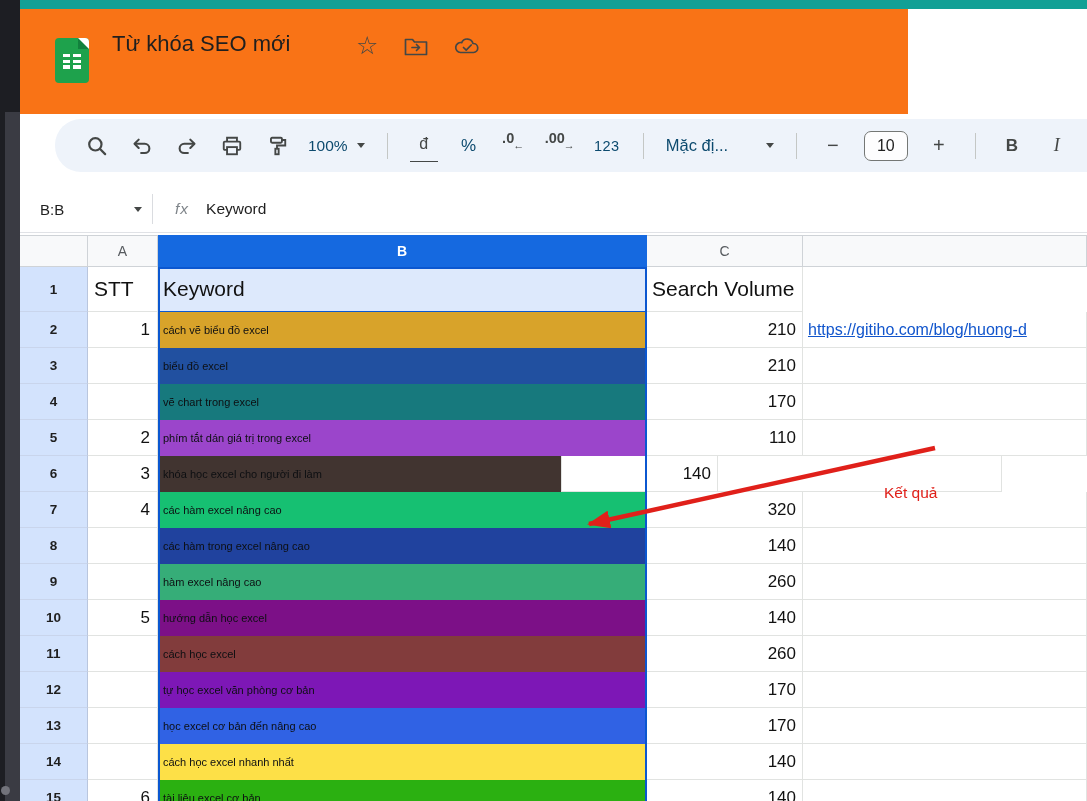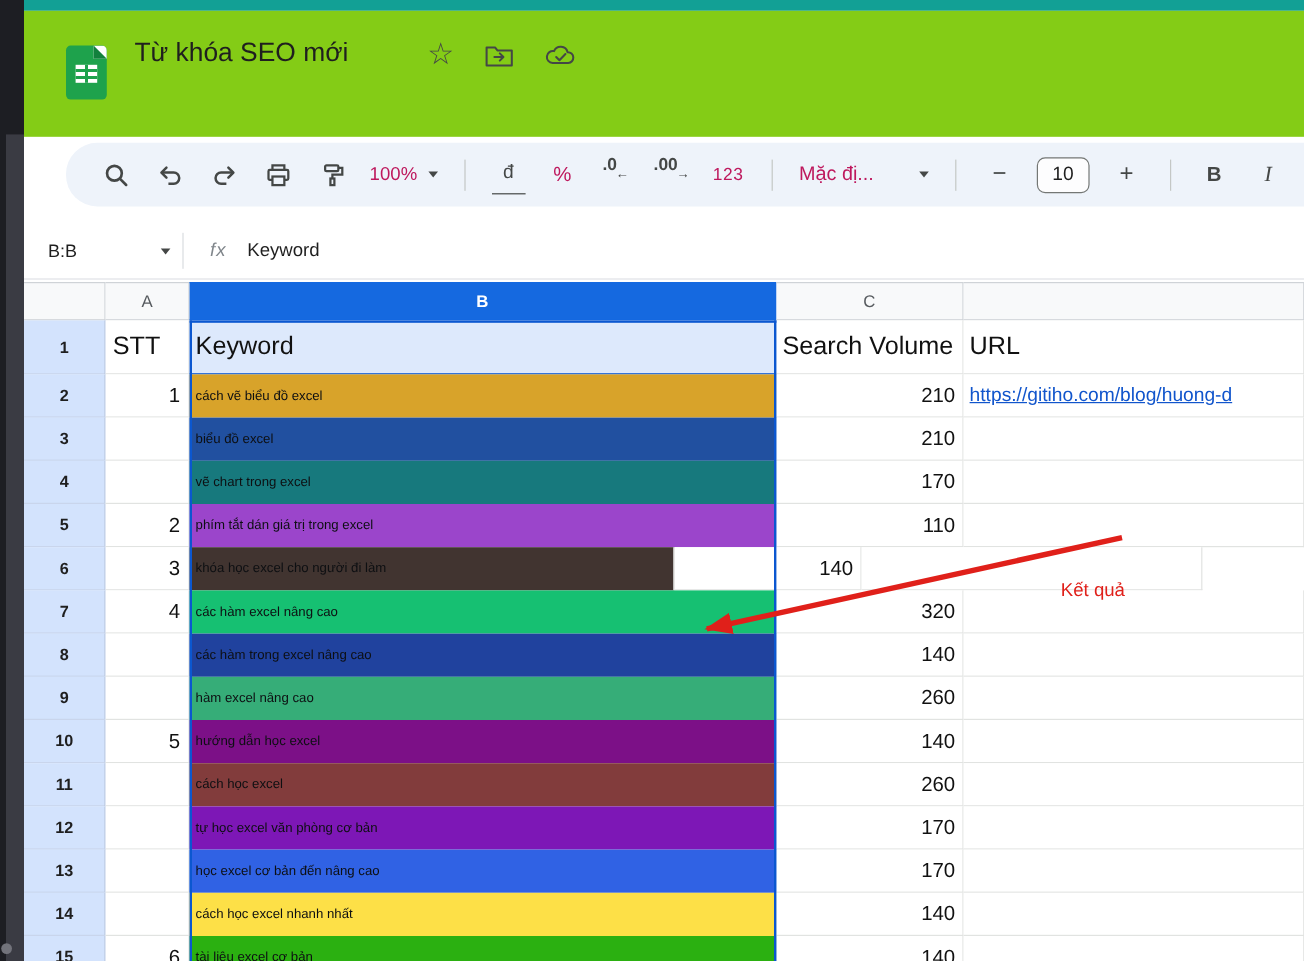--- a/index.html
+++ b/index.html
@@ -6,40 +6,40 @@
   html,body { width:1087px; height:801px; overflow:hidden; }
   body { font-family:"Liberation Sans","DejaVu Sans",sans-serif; background:#fff; position:relative; color:#1f1f1f; }
 
   
   .side-strip { position:absolute; left:0; top:0; width:20px; height:801px; background:#1d1e23; z-index:5; }
   .side-strip-inner { position:absolute; left:5px; top:112px; width:15px; height:689px; background:#3a3b43; }
   .side-strip-dot { position:absolute; left:1px; top:786px; width:9px; height:9px; border-radius:50%; background:#72737b; }
   .topbar { position:absolute; left:20px; top:0; width:1067px; height:9px; background:#12a095; }
 
   
-  .app-header { position:absolute; left:20px; top:9px; width:1067px; height:105px; background:#84cc16; }
+  .app-header { position:absolute; left:20px; top:9px; width:888px; height:105px; background:#f97316; }
   .logo { position:absolute; left:35px; top:29px; width:34px; height:45px; background:#1ea24c; border-radius:4px; overflow:hidden; }
   .logo-fold { position:absolute; top:0; right:0; width:11px; height:11px; background:#fff; }
   .logo-fold::after { content:""; position:absolute; left:0; top:0; width:0; height:0; border-bottom:11px solid #12813d; border-right:11px solid transparent; }
   .logo-grid { position:absolute; left:8px; top:16px; width:18px; height:15px;
     background:
       linear-gradient(to right, transparent 0 7.5px, #1ea24c 7.5px 10.5px, transparent 10.5px),
       linear-gradient(to bottom, transparent 0 3.5px, #1ea24c 3.5px 6px, transparent 6px 9px, #1ea24c 9px 11.5px, transparent 11.5px),
       #fff; }
   .doc-title { position:absolute; left:92px; top:22px; font-size:22px; color:#1f1f1f; }
   .title-icons { position:absolute; left:336px; top:24px; display:flex; gap:26px; align-items:center; color:#444746; }
   .star-glyph { font-size:25px; line-height:1; color:#444746; }
   .menu-bar { position:absolute; left:98px; top:60px; display:flex; gap:32px; font-size:16.5px; color:#1f1f1f; }
   .menu-item { cursor:default; }
 
   
   .toolbar { position:absolute; left:55px; top:119px; width:1032px; height:53px; background:#eef3fa; border-radius:26px 0 0 26px; display:flex; align-items:center; padding-left:28px; gap:17px; overflow:hidden; z-index:2; }
   .tb-btn { min-width:28px; height:32px; display:flex; align-items:center; justify-content:center; color:#444746; flex:none; }
   .tb-sep { width:1px; height:26px; background:#c4c7c5; margin:0 5px; flex:none; }
-  .tb-text { font-size:15.5px; color:#be185d; }
+  .tb-text { font-size:15.5px; color:#0c4a6e; }
   .caret { width:0; height:0; border-left:4.5px solid transparent; border-right:4.5px solid transparent; border-top:5px solid #444746; margin-left:9px; }
   .zoom-ctl, .font-ctl { display:flex; align-items:center; flex:none; color:#444746; }
   .currency { font-size:16px; border-bottom:1.5px solid #444746; padding-bottom:1px; line-height:1.05; }
   .dec-ctl { position:relative; display:flex; align-items:flex-start; }
   .dec-main { font-size:14.5px; font-weight:bold; color:#444746; }
   .dec-arrow { font-size:11px; color:#444746; position:relative; top:9px; left:-1px; }
   .font-size-box { width:44px; height:30px; border:1px solid #747775; border-radius:7px; background:#fdfdfe; display:flex; align-items:center; justify-content:center; font-size:16px; color:#1f1f1f; flex:none; }
   .pm { font-size:20px; color:#444746; }
   .bold-b { font-size:17px; font-weight:bold; color:#444746; }
   .italic-i { font-size:18px; font-style:italic; font-family:"Liberation Serif",serif; color:#444746; }
@@ -185,21 +185,20 @@
       <div class="gc hdr" style="width: 70px; height: 32px;">A</div>
       <div class="gc hdr hdr-sel" style="width: 489px; height: 32px;">B</div>
       <div class="gc hdr" style="width: 156px; height: 32px;">C</div>
       <div class="gc hdr" style="width: 284px; height: 32px;"></div>
     </div>
     <div class="g-row">
       <div class="gc rowhdr" style="width: 68px; height: 45px;">1</div>
       <div class="gc r1cell" style="width: 70px; height: 45px; padding-left: 6px;">STT</div>
       <div class="gc r1cell" style="width: 489px; height: 45px; padding-left: 5px; background: rgb(221, 233, 252); border-bottom: 1px solid rgb(11, 87, 208);">Keyword</div>
       <div class="gc r1cell" style="width: 156px; height: 45px; padding-left: 5px;">Search Volume</div>
-      <div class="gc r1cell" style="width: 284px; height: 45px; padding-left: 5px;">URL</div>
     </div>
     <div class="g-row">
       <div class="gc rowhdr" style="width: 68px; height: 36px;">2</div>
       <div class="gc acell" style="width: 70px; height: 36px;">1</div>
       <div class="gc bcell" style="width: 489px; height: 36px; background: rgb(216, 163, 42);">cách vẽ biểu đồ excel</div>
       <div class="gc ccell" style="width: 156px; height: 36px;">210</div>
       <div class="gc dcell" style="width: 284px; height: 36px;">
         <span class="url-link">https://gitiho.com/blog/huong-d</span>
       </div>
     </div>

